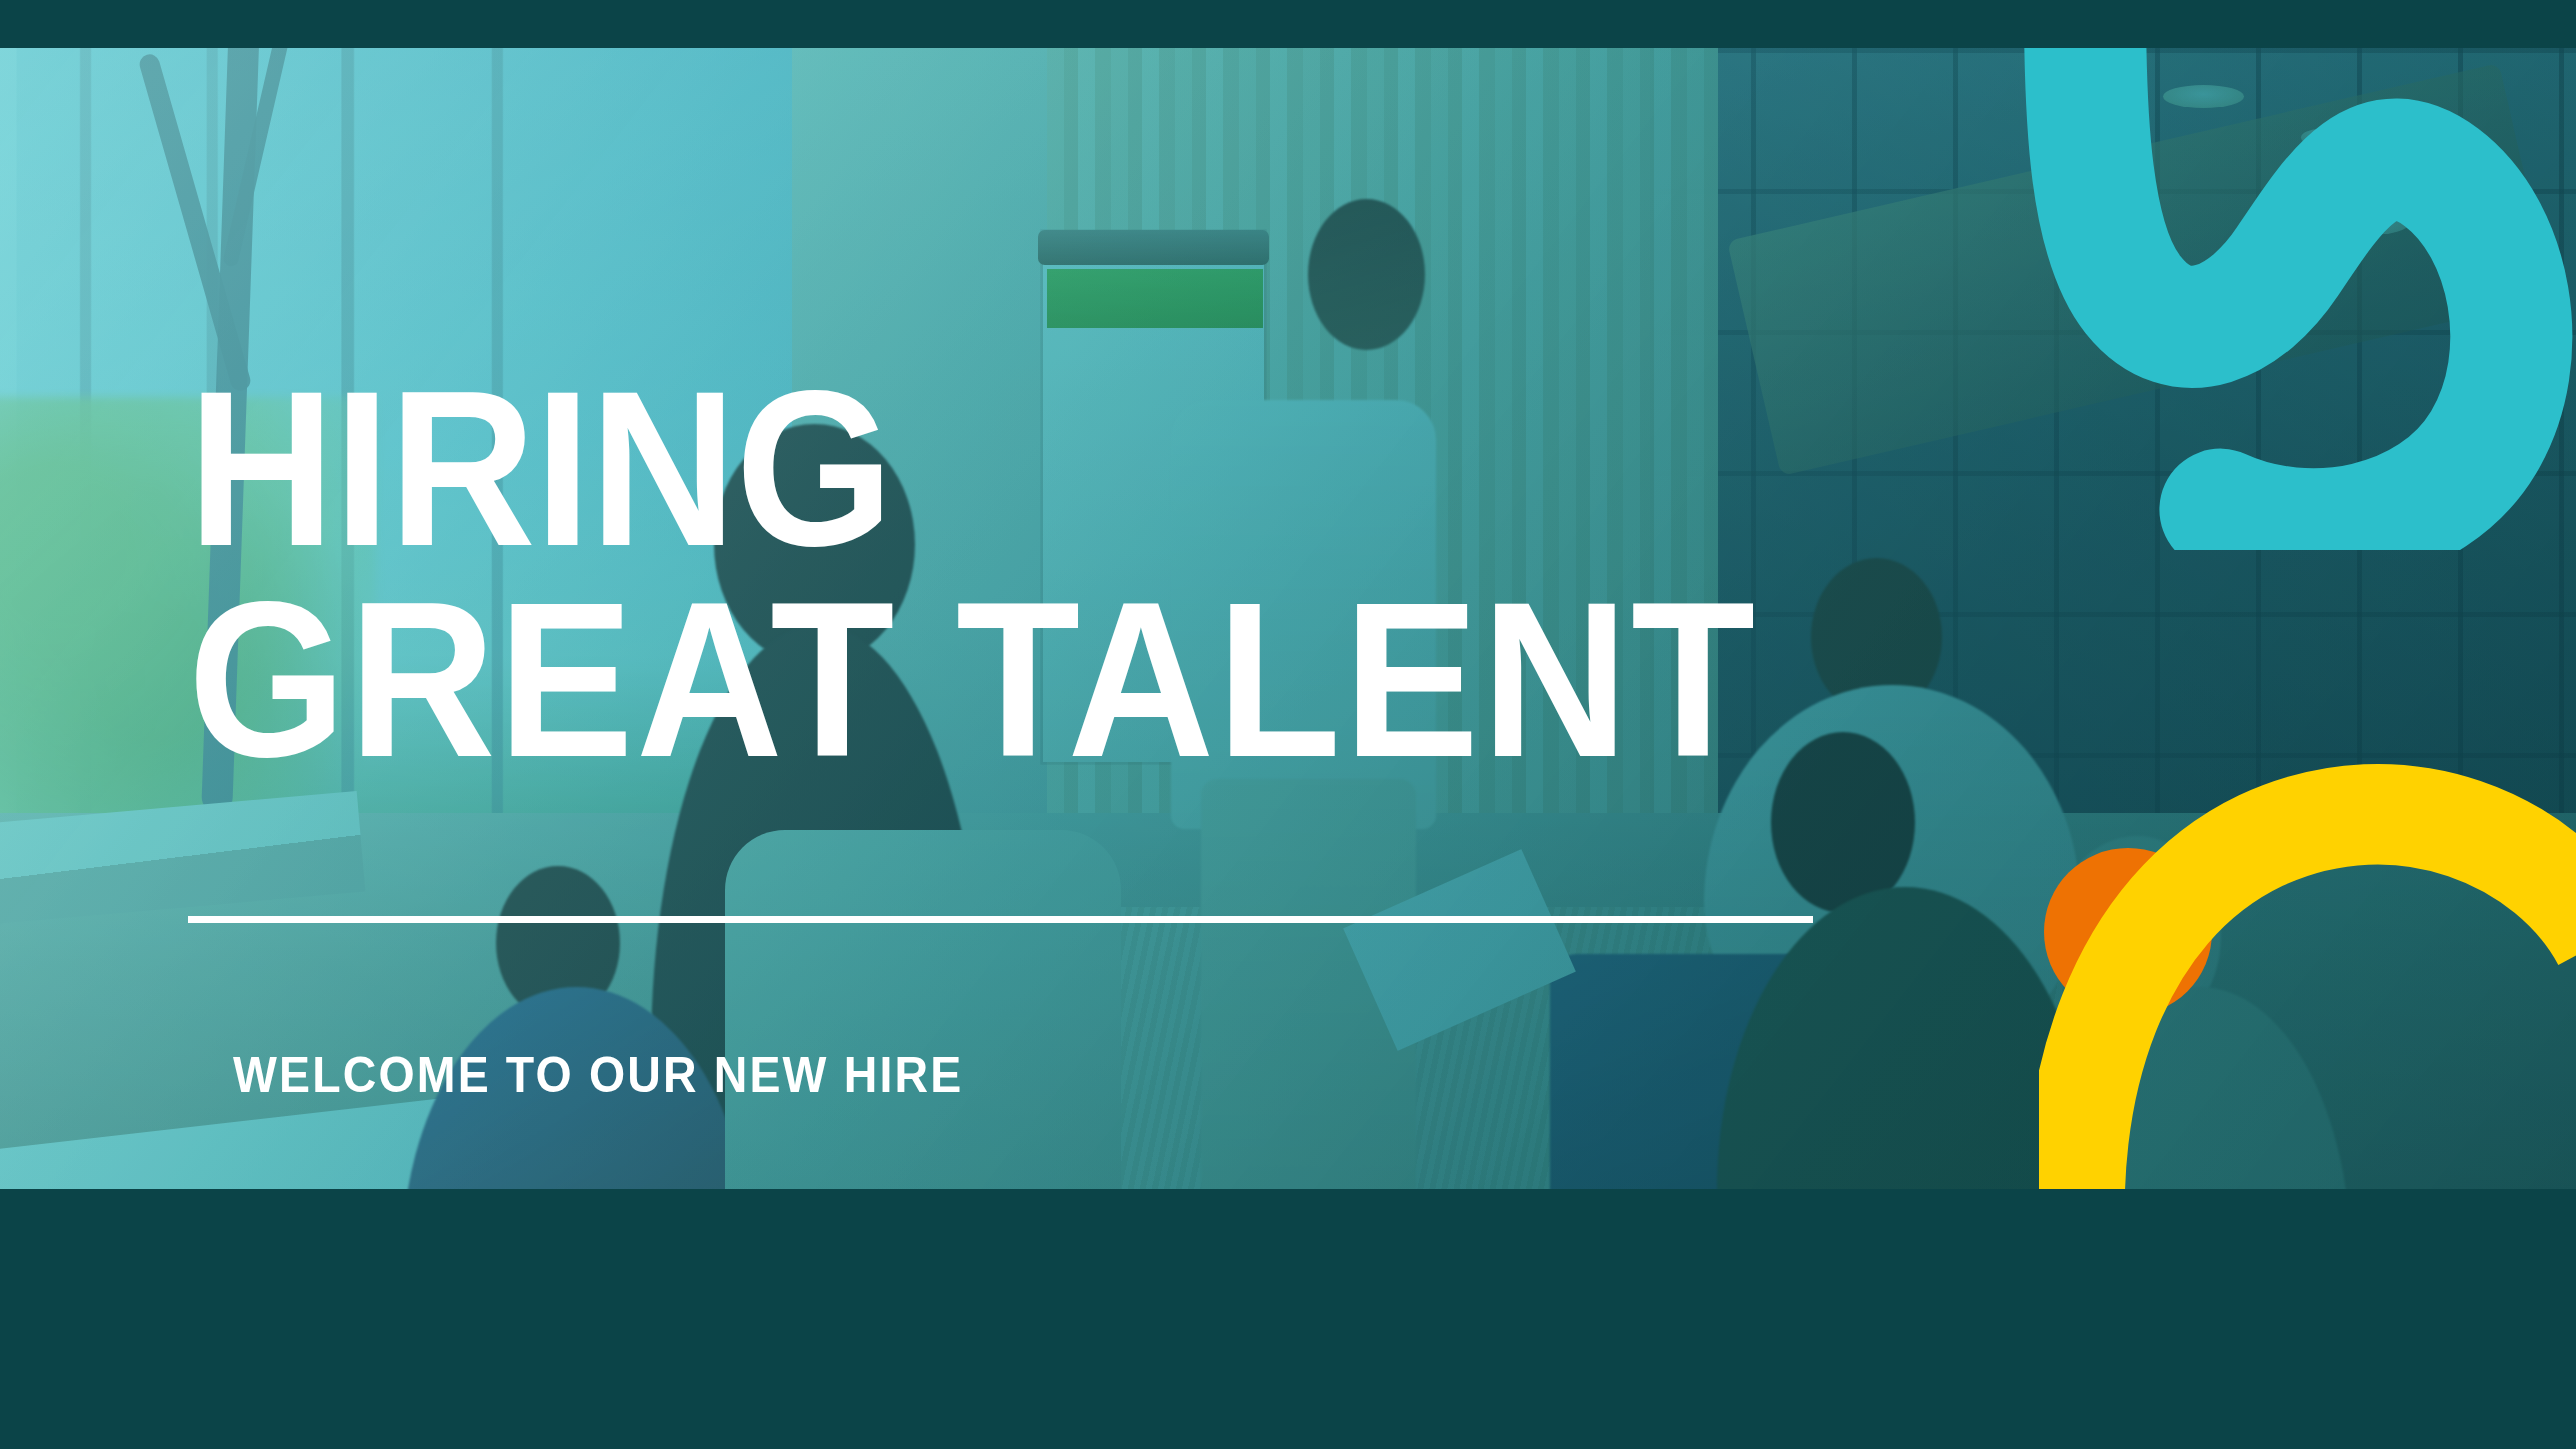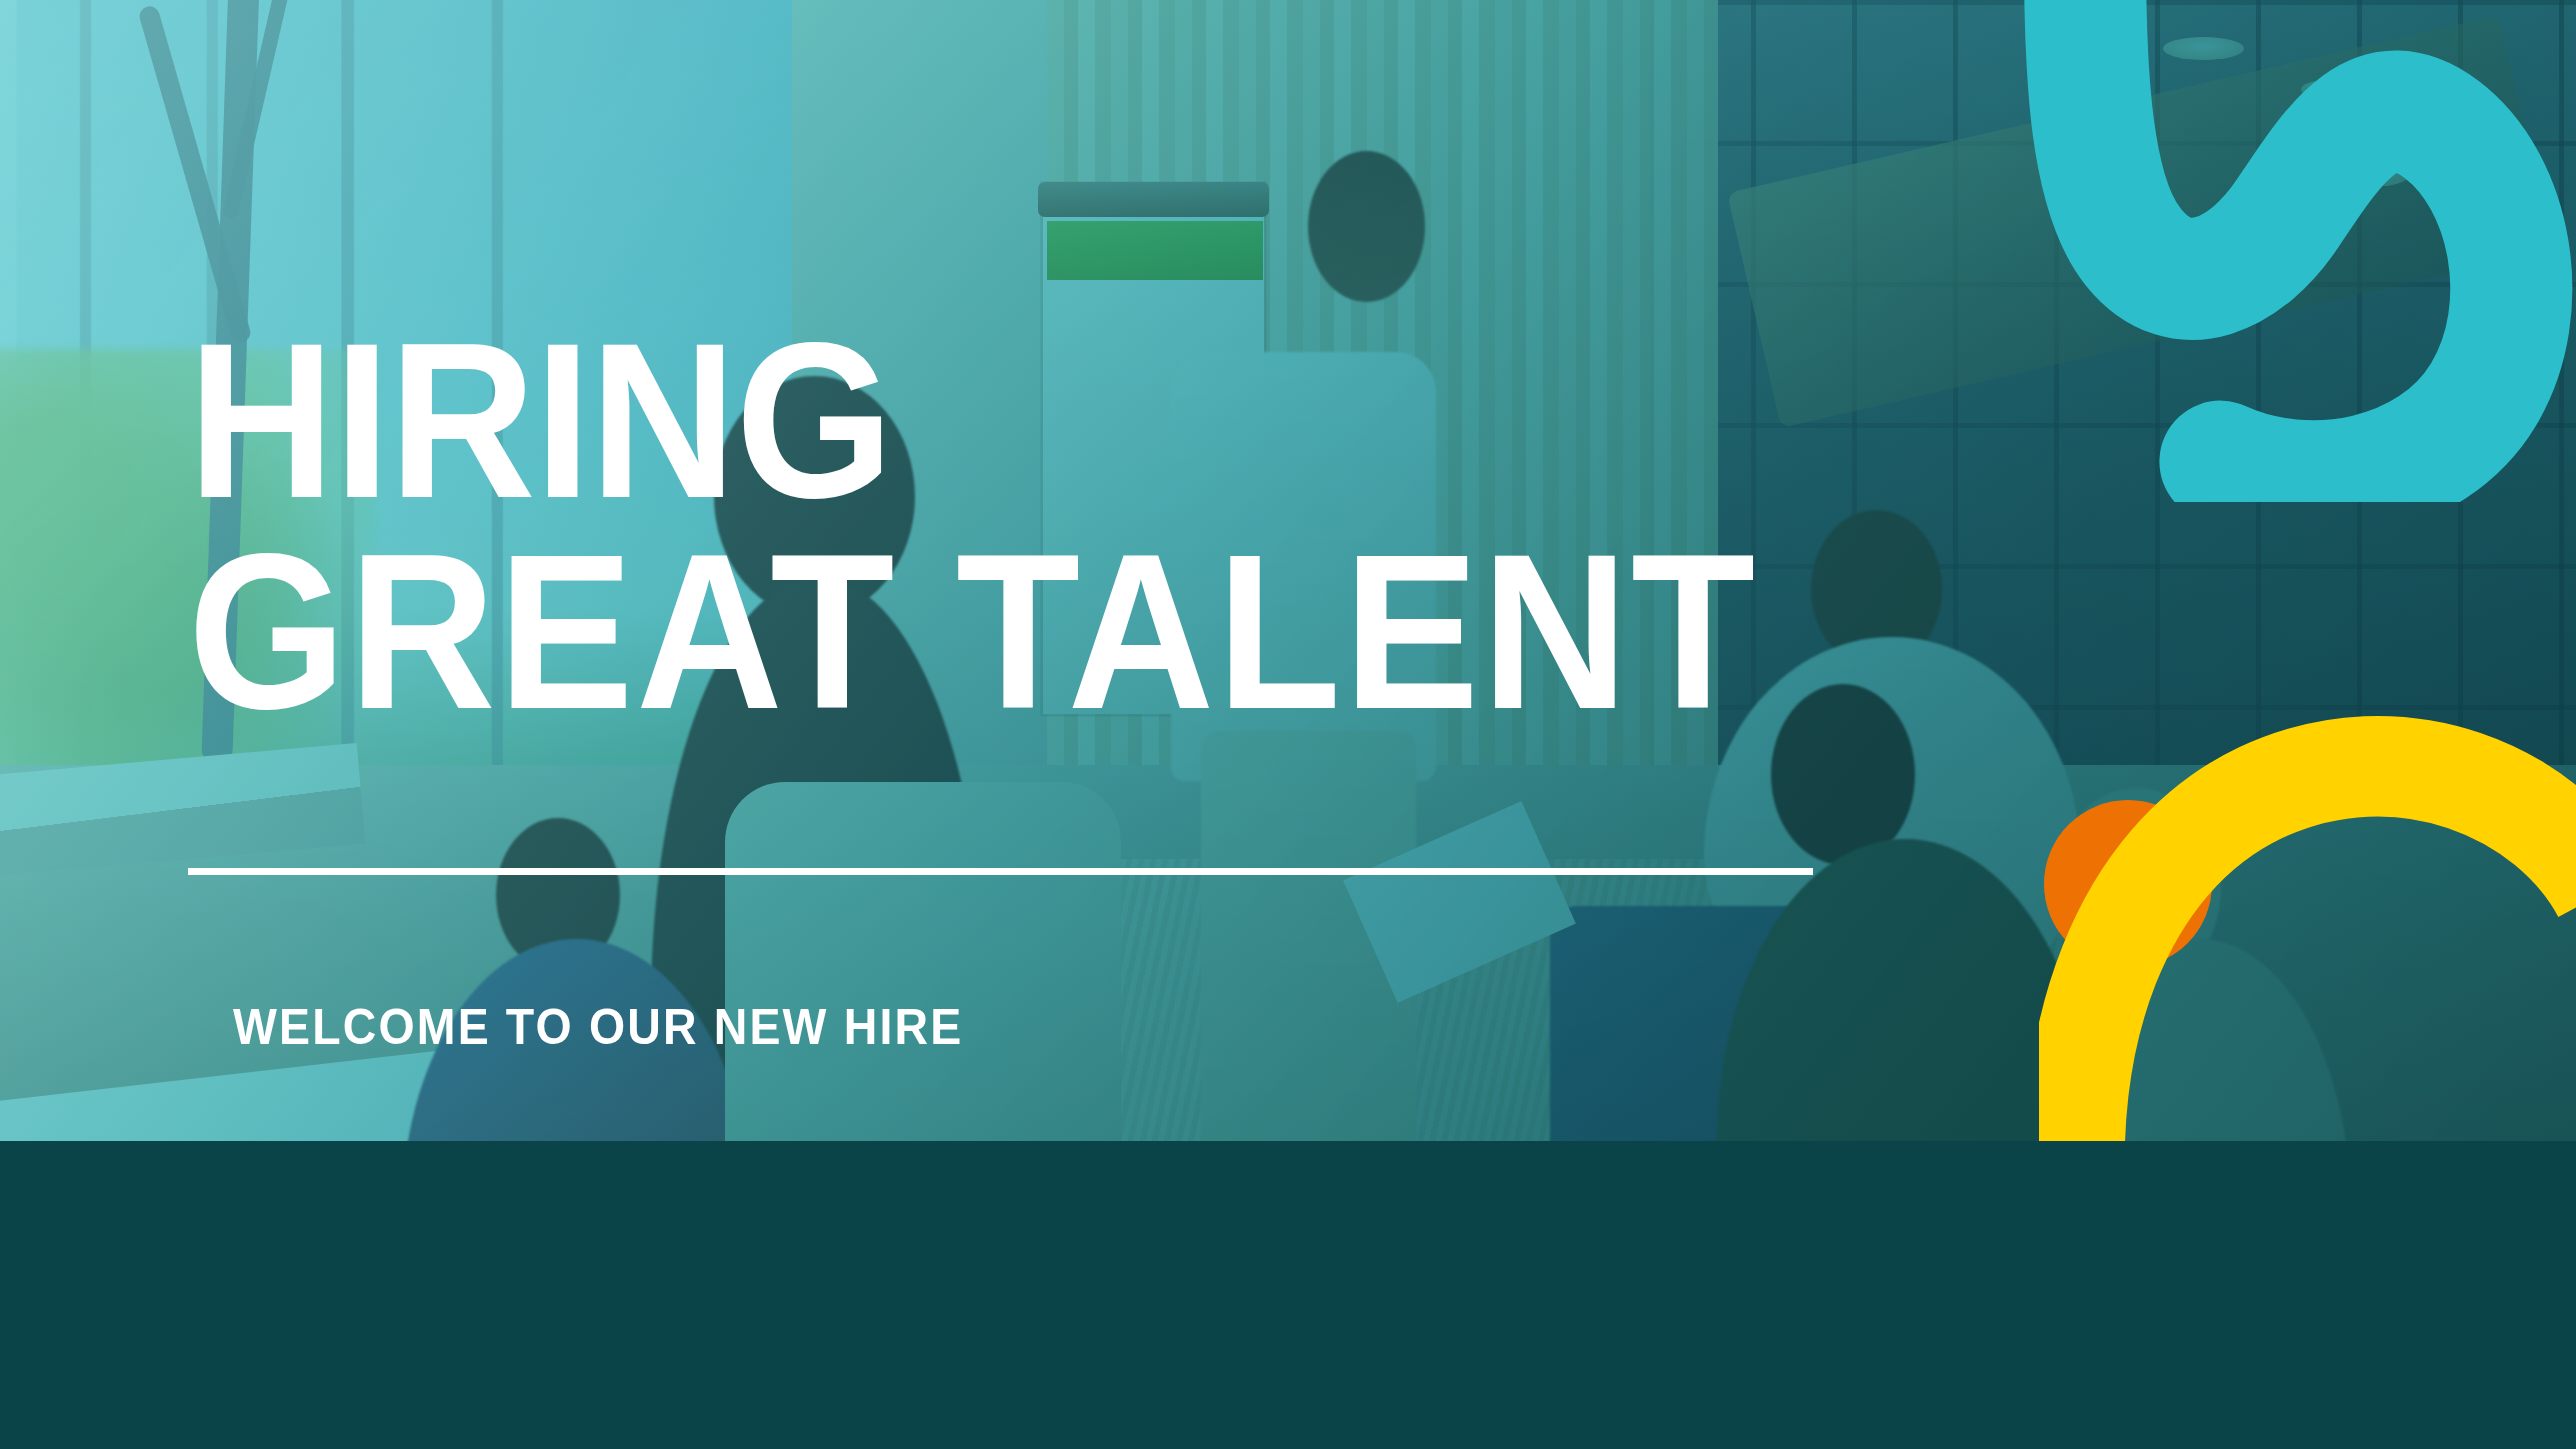--- a/index.html
+++ b/index.html
@@ -6,20 +6,21 @@
     margin: 0;
     padding: 0;
     background: #0b4448;
   }
   #stage {
     position: relative;
     width: 2576px;
     height: 1141px;
     overflow: hidden;
     font-family: "Liberation Sans", sans-serif;
+    margin-top: 48px;
   }
 
   
   .photo-layer {
     position: absolute;
     inset: 0;
     overflow: hidden;
   }
 
   

